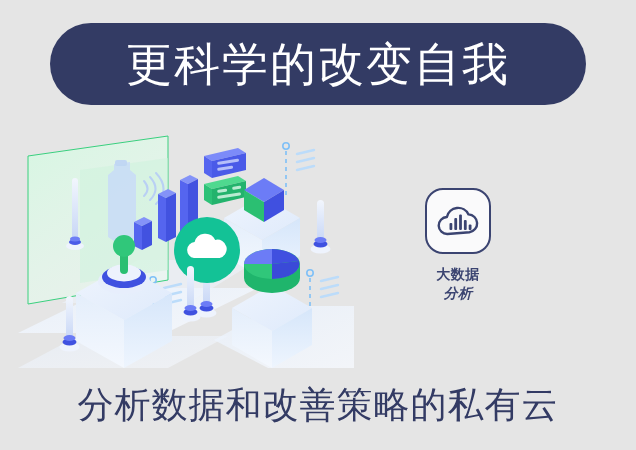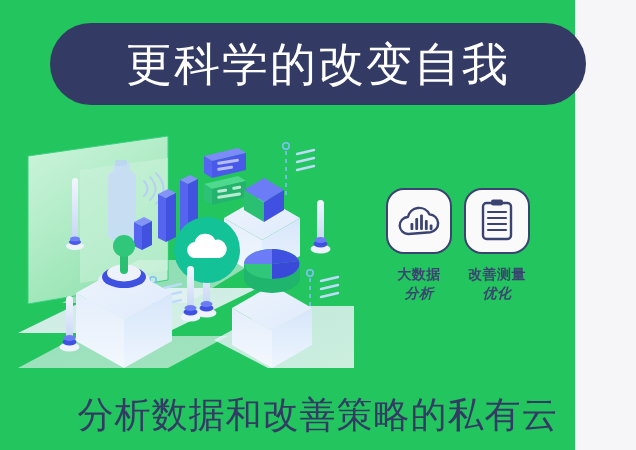--- a/index.html
+++ b/index.html
@@ -9,23 +9,23 @@
   body {
     width: 636px;
     height: 450px;
     background: #f6f6f8;
     font-family: "Liberation Sans", "DejaVu Sans", sans-serif;
     overflow: hidden;
     position: relative;
   }
   .page {
     position: relative;
-    width: 575px;
+    width: 636px;
     height: 450px;
-    background: #22c55e;
+    background: #e5e5e5;
   }
 
   
   .title-pill {
     position: absolute;
     left: 50px;
     top: 23px;
     width: 536px;
     height: 82px;
     background: #333b64;
@@ -90,21 +90,21 @@
     line-height: 1.35;
     font-weight: 700;
     letter-spacing: 0.5px;
   }
   .feature-label .l2 { display: block; font-style: italic; }
 
   
   .caption {
     position: absolute;
     left: 0;
-    top: 393px;
+    top: 383px;
     width: 636px;
     text-align: center;
     color: #333b64;
     font-size: 36px;
     line-height: 1.2;
     font-weight: 500;
     letter-spacing: 1px;
   }
 </style>
 </head>
@@ -324,37 +324,19 @@
             <rect x="33.7" y="23.5" width="2.8" height="5.5" rx="1"></rect>
           </g>
         </svg>
       </div>
       <div class="feature-label">
         <span>大数据</span>
         <span class="l2">分析</span>
       </div>
     </div>
 
-    <div class="feature">
-      <div class="feature-frame">
-        <svg width="40" height="46" viewBox="0 0 40 46" xmlns="http://www.w3.org/2000/svg">
-          <rect x="6" y="5" width="28" height="36" rx="3.5" fill="none" stroke="#3b4471" stroke-width="2.4"></rect>
-          <rect x="14" y="1.5" width="12" height="6" rx="2.2" fill="#3b4471"></rect>
-          <g stroke="#3b4471" stroke-width="2.2" stroke-linecap="round">
-            <line x1="11" y1="14" x2="29" y2="14"></line>
-            <line x1="11" y1="20" x2="29" y2="20"></line>
-            <line x1="11" y1="26" x2="29" y2="26"></line>
-            <line x1="11" y1="32" x2="29" y2="32"></line>
-          </g>
-        </svg>
-      </div>
-      <div class="feature-label">
-        <span>改善测量</span>
-        <span class="l2">优化</span>
-      </div>
-    </div>
 
 
   </div>
 
   <div class="caption">分析数据和改善策略的私有云</div>
 
 </div>
 
 </body></html>

